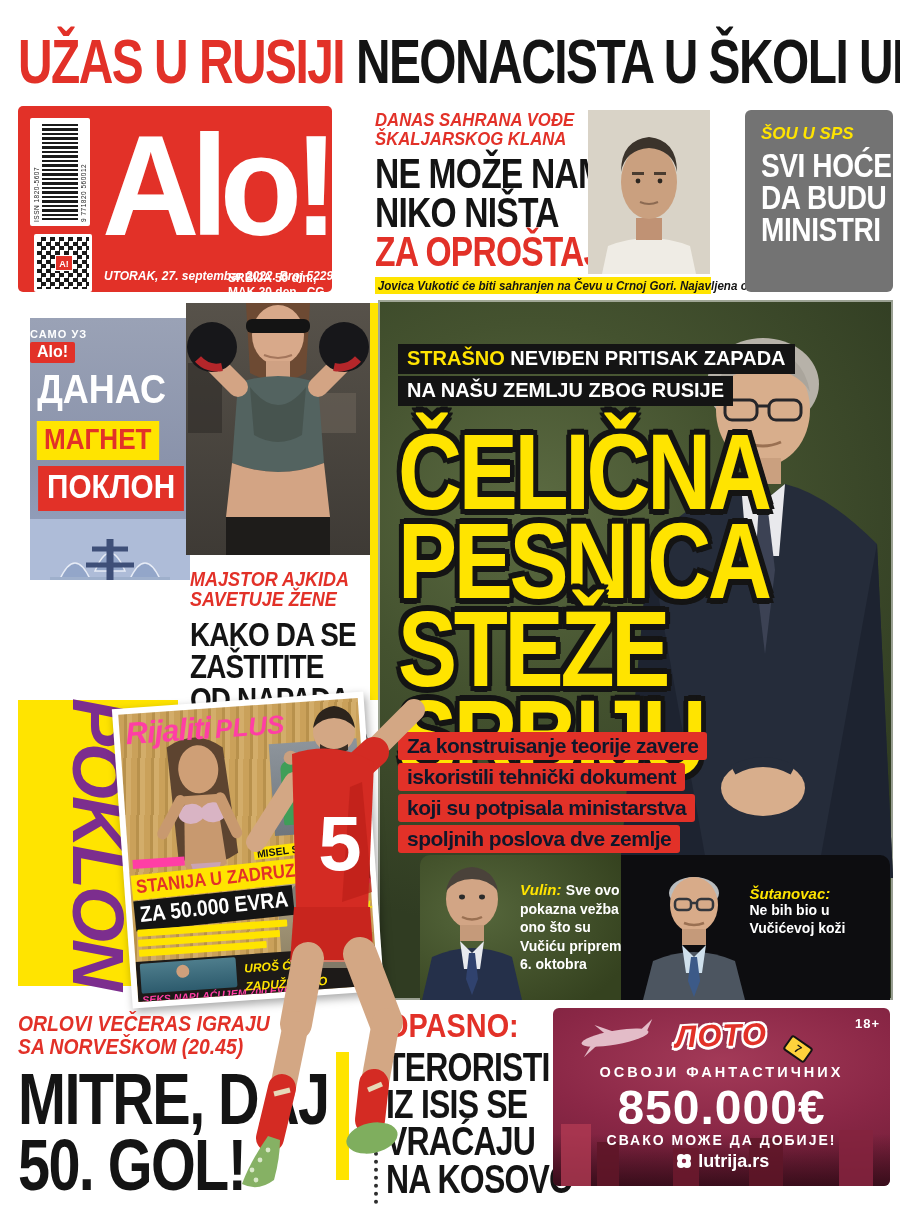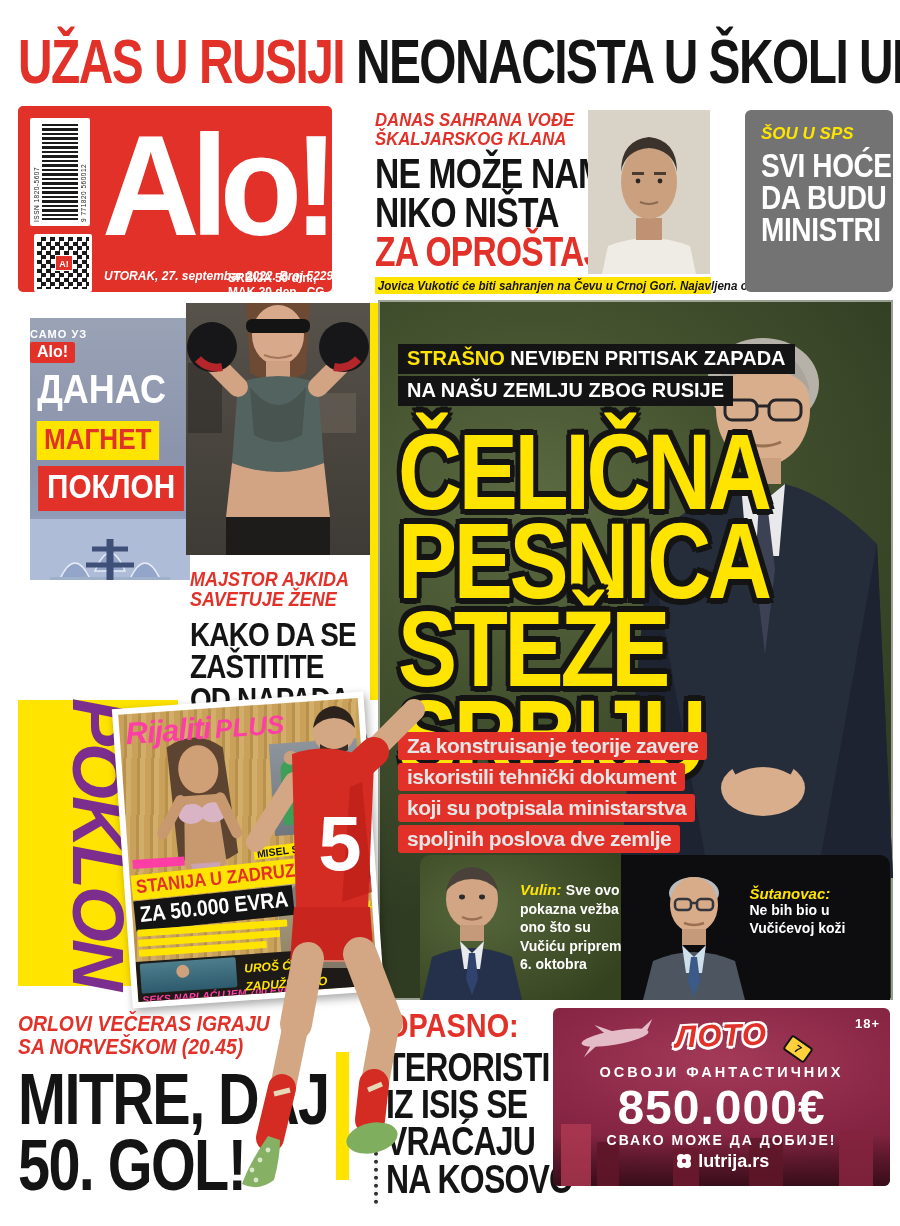--- a/index.html
+++ b/index.html
@@ -11,21 +11,21 @@
   .i { font-style:italic; }
   .red { color:#e23128; }
   .yel { color:#ffe400; }
   .wht { color:#fff; }
   .blk { color:#141414; }
   .outline-yel {
     color:#ffe400; font-weight:bold; letter-spacing:-4px; line-height:0.78;
     text-shadow:-5px -5px 0 #141414,5px -5px 0 #141414,-5px 5px 0 #141414,5px 5px 0 #141414,
                 -6px 0 0 #141414,6px 0 0 #141414,0 -6px 0 #141414,0 6px 0 #141414;
   }
-  .deckline { display:inline-block; background:#e23128; color:#e5e5e5; font-weight:bold; font-size:21px;
+  .deckline { display:inline-block; background:#e23128; color:#0f172a; font-weight:bold; font-size:21px;
     padding:3px 9px 4px; border-radius:3px; margin-bottom:3px; letter-spacing:-0.5px; }
   .kickbar { display:inline-block; background:#141414; color:#fff; font-weight:bold; font-size:20px;
     padding:3px 9px 4px; letter-spacing:0; }
   .qr { background:repeating-conic-gradient(#1a1a1a 0% 25%, #fff 0% 50%); background-size:9px 9px; }
   .barcode-bars { background:repeating-linear-gradient(180deg,#1a1a1a 0 2px,#fff 2px 4px,#1a1a1a 4px 7px,#fff 7px 9px); }
   .vtext { writing-mode:vertical-rl; transform:rotate(180deg); font-size:6.5px; color:#222; letter-spacing:0.5px; }
   .dot-sep { border-left:4px dotted #2e2e2e; }
 </style>
 </head>
 <body>

